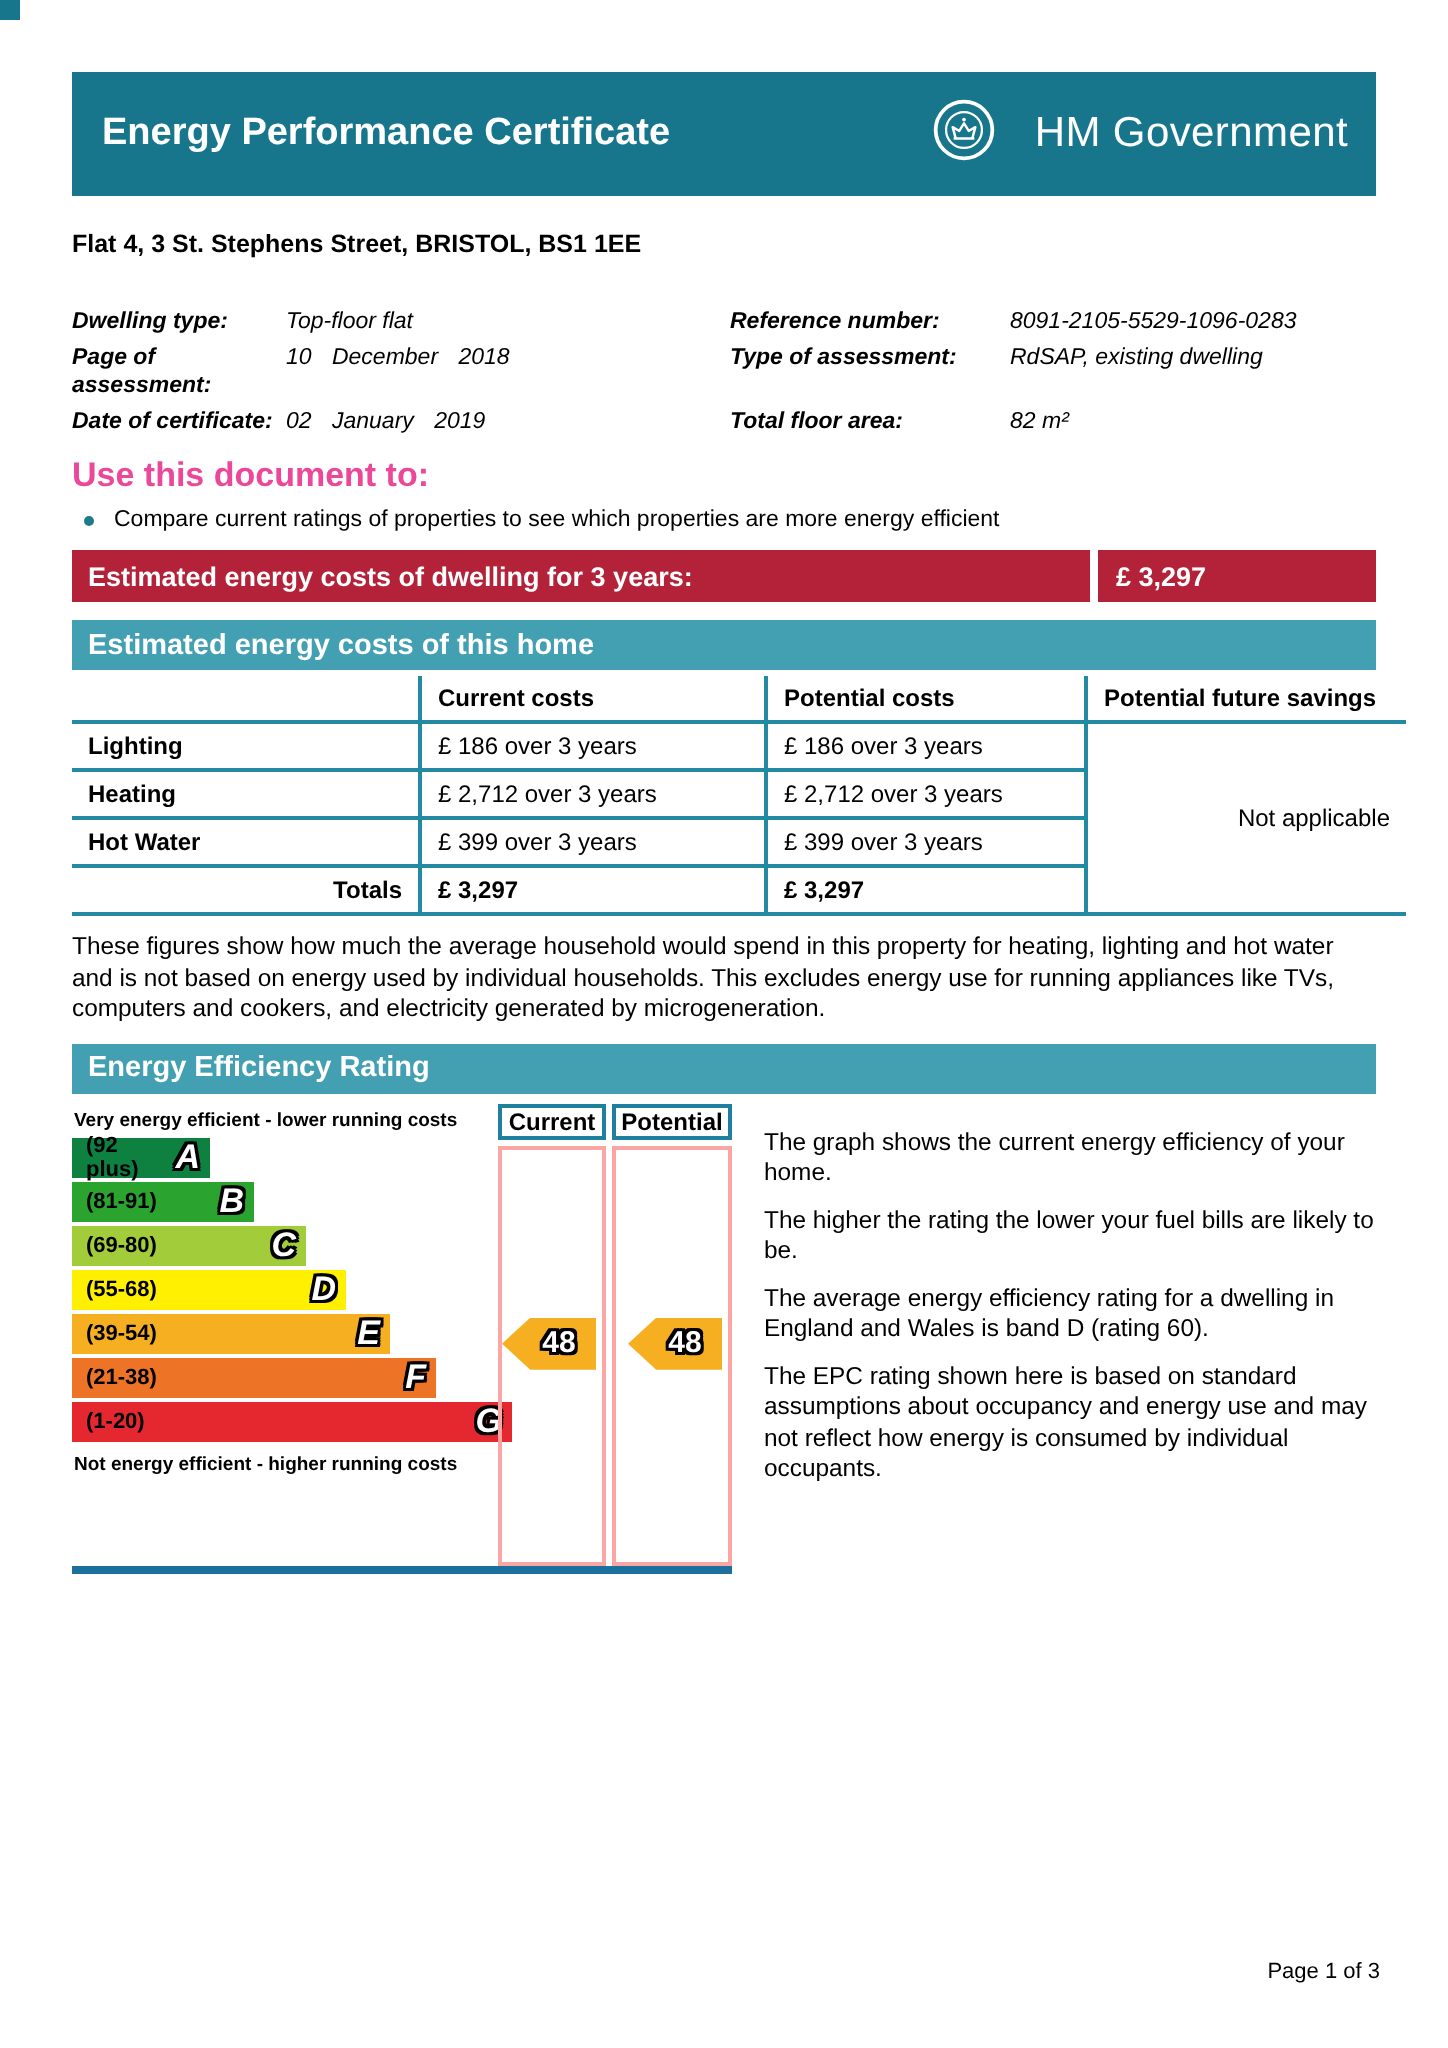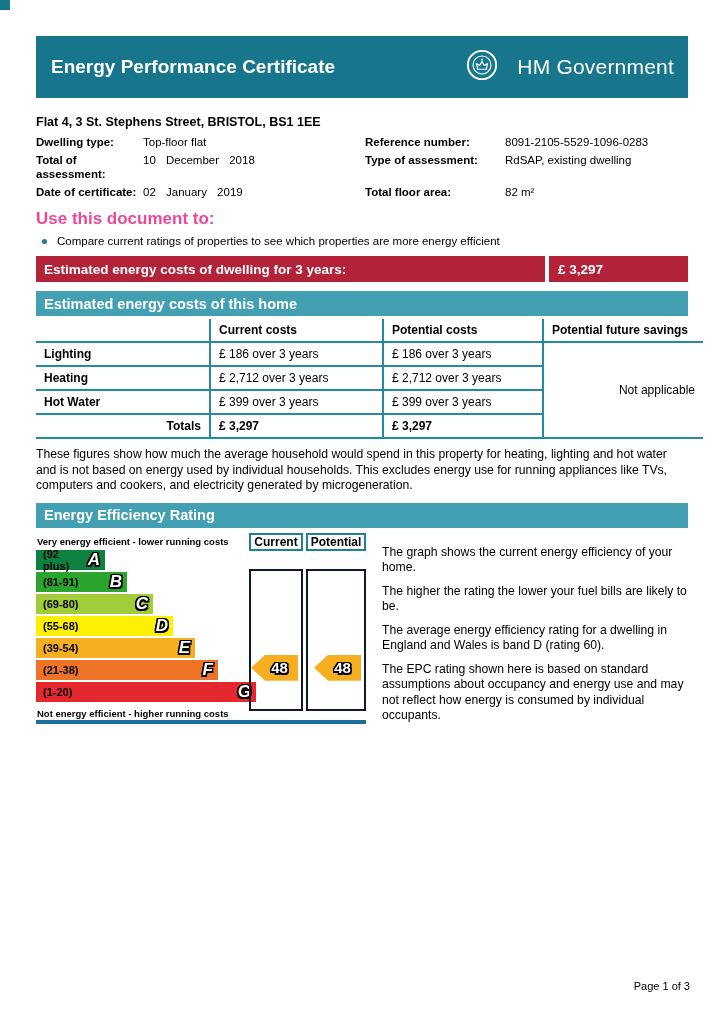--- a/index.html
+++ b/index.html
@@ -10,21 +10,21 @@
   .content { padding:36px 36px 0 36px; }
 
   
   .banner { height:62px; background:#17768b; display:flex; align-items:center; justify-content:space-between; padding:0 14px 0 15px; }
   .banner-title { color:#fff; font-size:19px; font-weight:bold; }
   .hm-logo { display:flex; align-items:center; gap:18px; }
   .hm-logo-text { color:#fff; font-size:21px; font-weight:400; letter-spacing:0.2px; }
 
   
   .address { margin-top:17px; font-size:12.5px; font-weight:bold; }
-  .details { margin-top:6px; display:grid; grid-template-columns:107px 222px 140px 1fr; row-gap:4px; font-size:11.5px; line-height:14px; }
+  .details { margin-top:25px; display:grid; grid-template-columns:107px 222px 140px 1fr; row-gap:4px; font-size:11.5px; line-height:14px;font-style:italic; }
   .dl { font-weight:bold; }
   .spaced { word-spacing:7px; }
 
   
   .use-head { margin-top:10px; color:#ec4899; font-size:17px; font-weight:bold; }
   .bullet-row { margin-top:6px; display:flex; align-items:flex-start; font-size:11.5px;text-align:center; }
   .bullet-dot { width:5px; height:5px; border-radius:50%; background:#1d7b8a; margin:4px 10px 0 6px; flex:none; }
 
   
   .red-banner { margin-top:9px; height:26px; background:#b42239; color:#fff; font-weight:bold; display:flex; align-items:center; }
@@ -54,21 +54,21 @@
   .eff-label { font-size:9.5px; font-weight:bold; padding:3px 0 2px 1px; height:17px; }
   .eff-label.bottom { padding-top:4px; height:16px; }
   .band { height:20px; margin-bottom:2px; display:flex; align-items:center; }
   .band-range { font-size:11px; font-weight:bold; padding-left:7px; color:#000; }
   .band-letter { margin-left:auto; padding-right:5px; font-size:17px; line-height:17px; font-weight:bold; font-style:italic; color:#fff;
     text-shadow:-1.5px -1.5px 0 #000,1.5px -1.5px 0 #000,-1.5px 1.5px 0 #000,1.5px 1.5px 0 #000,-1.5px 0 0 #000,1.5px 0 0 #000,0 -1.5px 0 #000,0 1.5px 0 #000; }
   .rating-col { flex:none; margin-left:3px; }
   .rating-col.current { width:54px; }
   .rating-col.potential { width:60px; }
   .rating-head { height:18px; border:2px solid #1f7f9f; font-size:12px; font-weight:bold; text-align:center; line-height:14px; }
-  .rating-body { margin-top:18px; height:142px; border:2px solid #0f172a; position:relative; }
+  .rating-body { margin-top:3px; height:210px; border:2px solid #fca5a5; position:relative; }
   .rating-arrow { position:absolute; top:84px; right:3px; width:47px; height:26px; line-height:26px;
     clip-path:polygon(0% 50%,30% 0%,100% 0%,100% 100%,30% 100%); text-align:center; padding-left:10px;
     font-size:15px; font-weight:bold; color:#fff;
     text-shadow:-1.5px -1.5px 0 #000,1.5px -1.5px 0 #000,-1.5px 1.5px 0 #000,1.5px 1.5px 0 #000,-1.5px 0 0 #000,1.5px 0 0 #000,0 -1.5px 0 #000,0 1.5px 0 #000; }
   .chart-baseline { width:330px; height:4px; background:#1d6f9d; margin-top:0px; }
   .chart-right { flex:1; margin-left:16px; padding-top:12px; }
   .chart-right p { font-size:12.2px; line-height:1.27; margin-bottom:8px; }
 
   .page-footer { position:absolute; right:34px; bottom:32px; font-size:11px; }
 </style>
@@ -96,21 +96,21 @@
     </div>
 
     <div class="address">Flat 4, 3 St. Stephens Street, BRISTOL, BS1 1EE</div>
 
     <div class="details">
       <div class="dl">Dwelling type:</div>
       <div>Top-floor flat</div>
       <div class="dl">Reference number:</div>
       <div>8091-2105-5529-1096-0283</div>
 
-      <div class="dl">Total of assessment:</div>
+      <div class="dl">Page of assessment:</div>
       <div class="spaced">10 December 2018</div>
       <div class="dl">Type of assessment:</div>
       <div>RdSAP, existing dwelling</div>
 
       <div class="dl">Date of certificate:</div>
       <div class="spaced">02 January 2019</div>
       <div class="dl">Total floor area:</div>
       <div>82 m²</div>
     </div>
 

